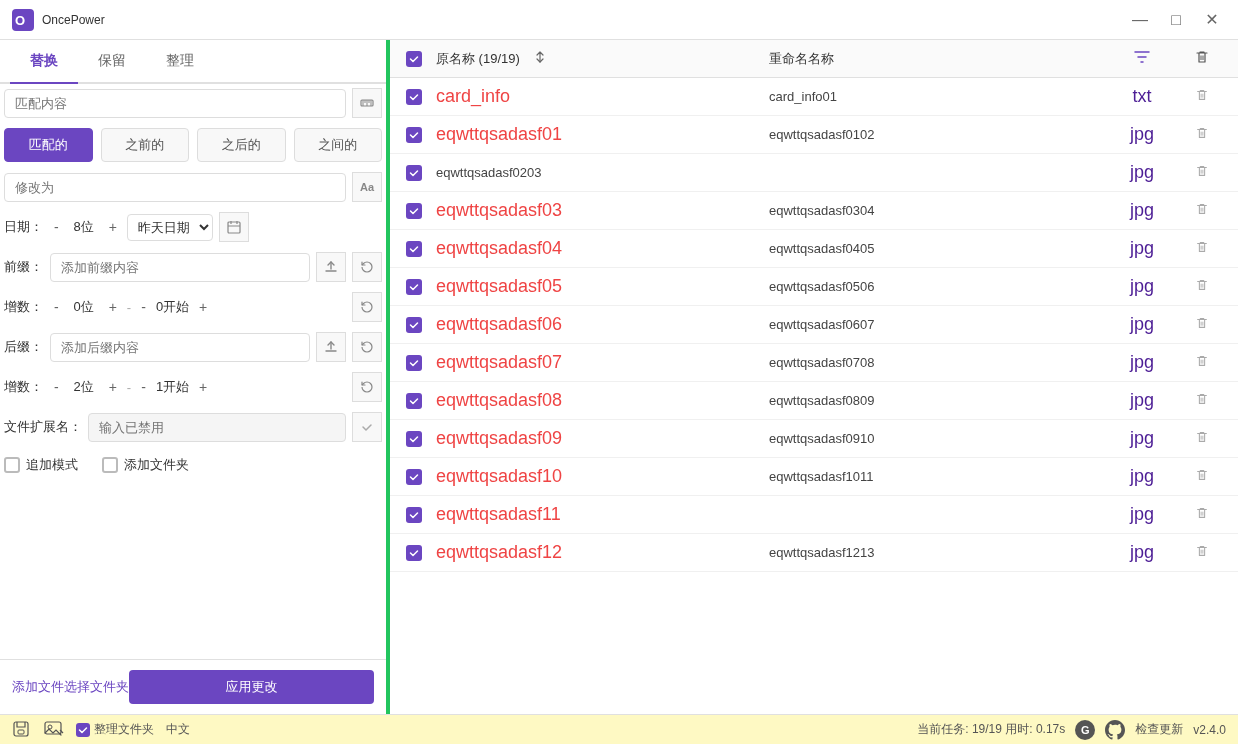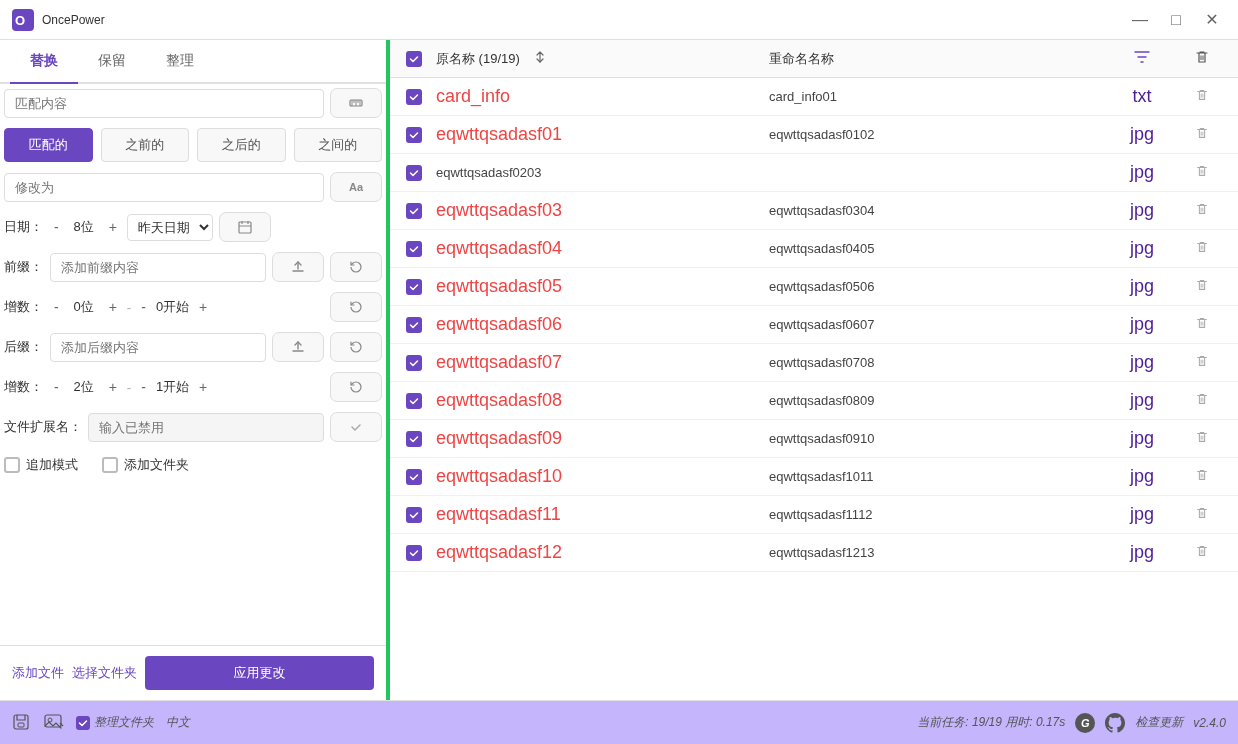--- a/index.html
+++ b/index.html
@@ -23,21 +23,21 @@
     .tab { padding: 12px 20px; cursor: pointer; font-size: 14px; color: #666; position: relative; }
     .tab.active { color: #6b46c1; font-weight: 600; }
     .tab.active::after { content: ''; position: absolute; bottom: -2px; left: 0; right: 0; height: 2px; background: #6b46c1; }
 
     
     .left-content { flex: 1; overflow-y: auto; padding: 4px; display: flex; flex-direction: column; gap: 10px; }
 
     
     .match-row { display: flex; align-items: center; gap: 6px; }
     .match-input { flex: 1; border: 1px solid #ddd; border-radius: 4px; padding: 6px 10px; font-size: 13px; color: #999; outline: none; }
-    .icon-btn { width: 52px; height: 30px; border: 1px solid #ddd; border-radius: 7px; display: flex; align-items: center; justify-content: center; cursor: pointer; background: #f8f8f8; color: #888; font-size: 14px; }
+    .icon-btn { width: 30px; height: 30px; border: 1px solid #ddd; border-radius: 0; display: flex; align-items: center; justify-content: center; cursor: pointer; background: #f8f8f8; color: #888; font-size: 14px; }
 
     
     .mode-buttons { display: flex; gap: 8px; }
     .mode-btn { flex: 1; padding: 7px 4px; border: 1px solid #ddd; border-radius: 4px; background: #f8f8f8; color: #555; font-size: 13px; cursor: pointer; text-align: center; }
     .mode-btn.active { background: #6b46c1; color: #fff; border-color: #6b46c1; }
 
     
     .modify-row { display: flex; align-items: center; gap: 6px; }
     .modify-input { flex: 1; border: 1px solid #ddd; border-radius: 4px; padding: 6px 10px; font-size: 13px; color: #999; outline: none; }
 
@@ -61,26 +61,26 @@
     .ext-row { display: flex; align-items: center; gap: 6px; }
     .ext-label { color: #333; font-size: 13px; }
     .ext-input { flex: 1; border: 1px solid #ddd; border-radius: 4px; padding: 6px 10px; font-size: 13px; color: #999; background: #f5f5f5; outline: none; }
 
     
     .check-row { display: flex; align-items: center; gap: 24px; padding: 4px 0; }
     .check-item { display: flex; align-items: center; gap: 6px; cursor: pointer; }
     .check-box { width: 16px; height: 16px; border: 2px solid #bbb; border-radius: 3px; display: flex; align-items: center; justify-content: center; }
 
     
-    .bottom-actions { padding: 10px 12px; border-top: 1px solid #e0e0e0; display: flex; gap: 8px; align-items: center; }
+    .bottom-actions { padding: 10px 12px; border-top: 1px solid #e0e0e0; display: flex; gap: 0; align-items: center; }
     .link-btn { color: #6b46c1; font-size: 13px; cursor: pointer; background: none; border: none; padding: 0; }
     .apply-btn { flex: 1; background: #6b46c1; color: #fff; border: none; border-radius: 4px; padding: 8px; font-size: 13px; cursor: pointer; text-align: center; }
 
     
-    .statusbar { background: #c4b5fd; height: 44px; border-top: 1px solid #e0e0e0; display: flex; align-items: center; padding: 0 12px; gap: 12px; font-style: italic; }
+    .statusbar { background: #fef9c3; height: 30px; border-top: 1px solid #e0e0e0; display: flex; align-items: center; padding: 0 12px; gap: 12px; }
     .statusbar-icon { width: 20px; height: 20px; cursor: pointer; }
     .statusbar-text { font-size: 12px; color: #555; }
     .statusbar-right { margin-left: auto; display: flex; align-items: center; gap: 10px; }
 
     
     .right-panel { flex: 1; background: #fff; display: flex; flex-direction: column; }
 
     
     .file-header { display: flex; align-items: center; padding: 8px 16px; border-bottom: 1px solid #e0e0e0; background: #fafafa; }
     .file-header-check { width: 30px; }
@@ -558,21 +558,20 @@
         </div>
         <div class="file-row">
           <div class="file-check">
             <div class="cb-checked">
               <svg viewBox="0 0 10 10" fill="none" width="10" height="10">
                 <path d="M1.5 5l2.5 2.5 4.5-4.5" stroke="white" stroke-width="1.5" stroke-linecap="round" stroke-linejoin="round"></path>
               </svg>
             </div>
           </div>
           <div class="file-name">eqwttqsadasf11</div>
-          <div class="file-rename">eqwttqsadasf1112</div>
           <div class="file-ext">jpg</div>
           <div class="file-del">
             <span class="trash-icon">
       <svg width="14" height="14" viewBox="0 0 16 16" fill="none">
         <path d="M3 4h10M6 4V3h4v1M5 4v9h6V4H5z" stroke="#aaa" stroke-width="1.2" stroke-linecap="round" stroke-linejoin="round"></path>
         <line x1="7" y1="6.5" x2="7" y2="11" stroke="#aaa" stroke-width="1"></line>
         <line x1="9" y1="6.5" x2="9" y2="11" stroke="#aaa" stroke-width="1"></line>
       </svg>
     </span>
           </div>

